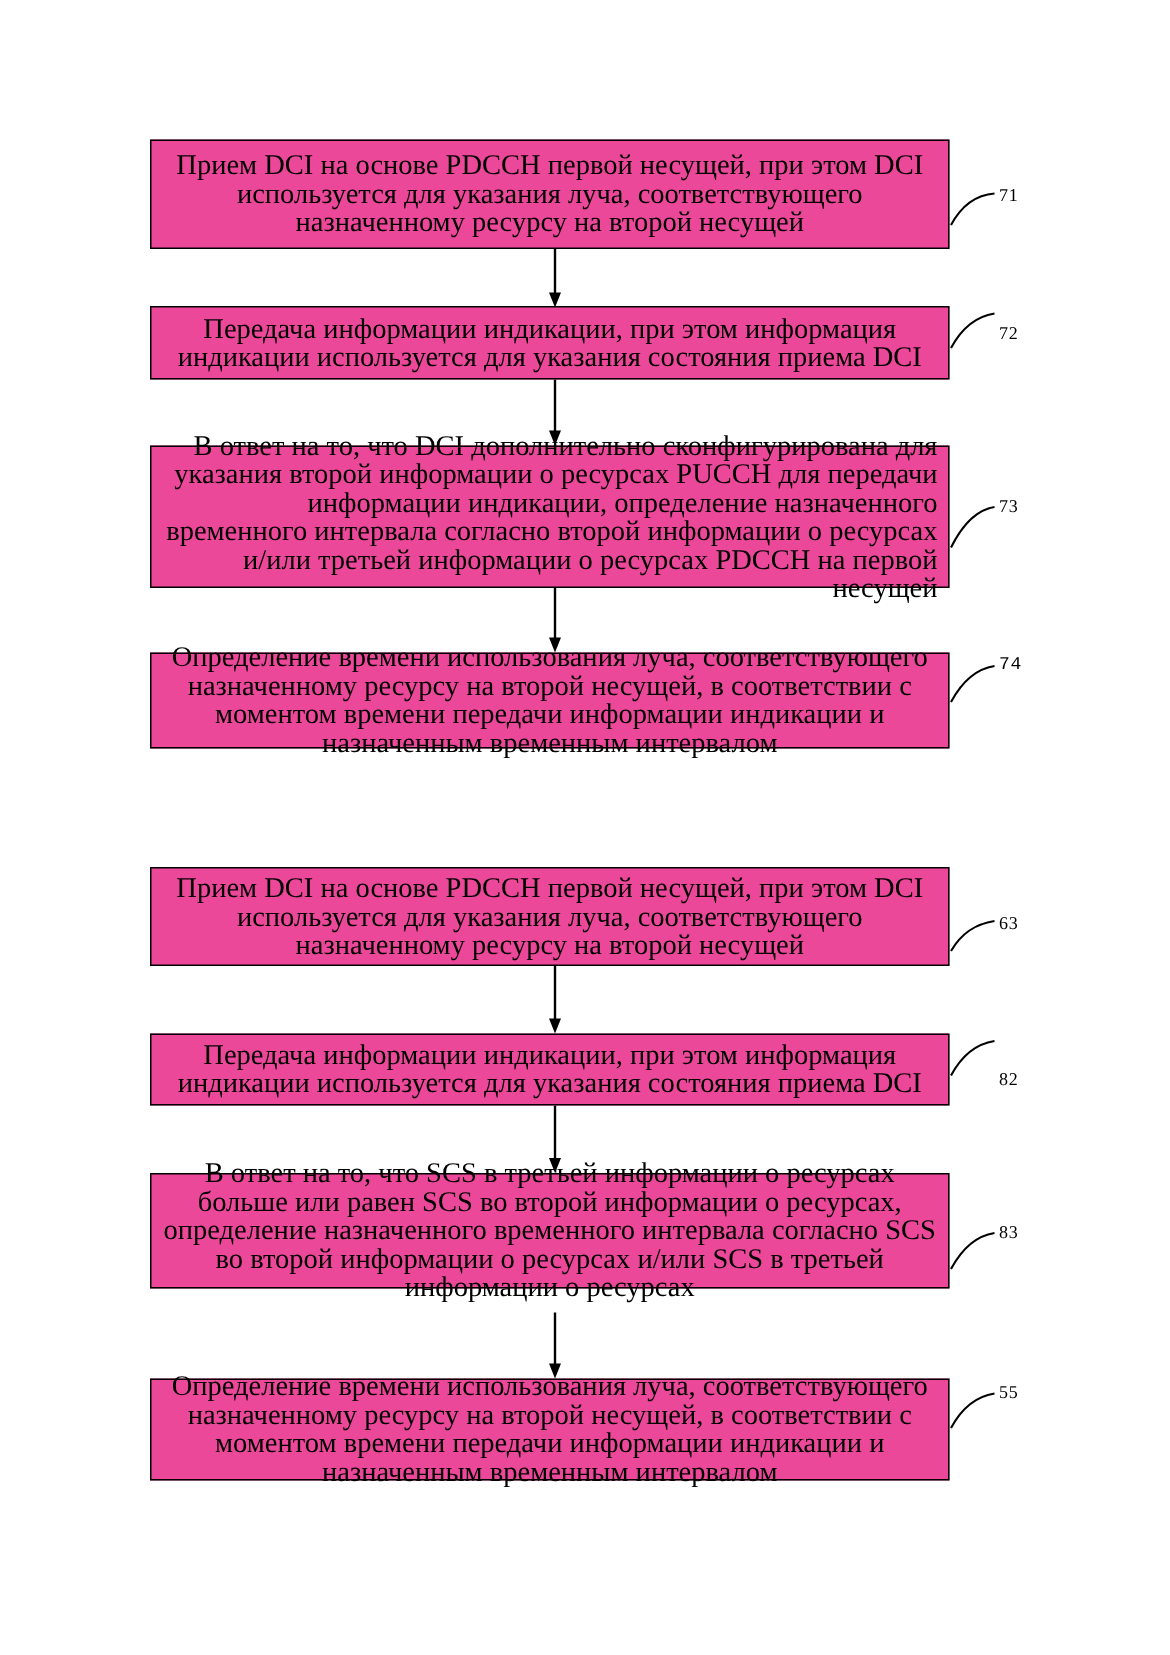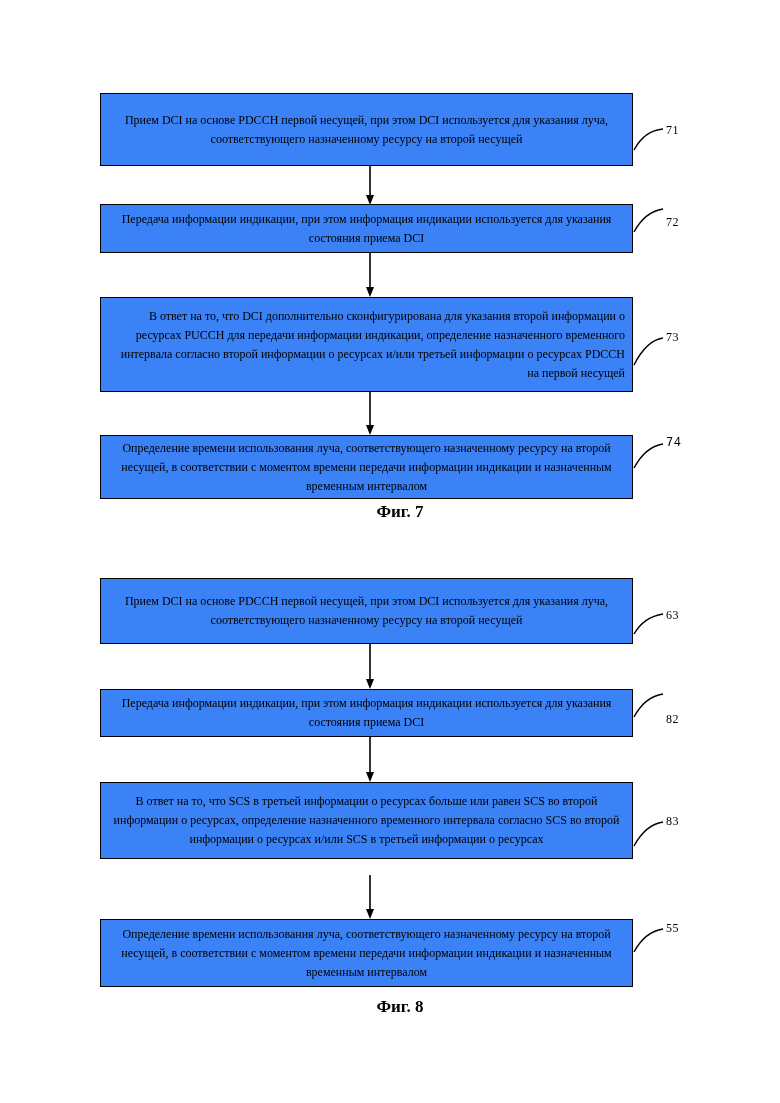--- a/index.html
+++ b/index.html
@@ -22,26 +22,26 @@
     top: 0;
     width: 780px;
     height: 1103px;
   }
   .box {
     position: absolute;
     left: 100px;
     width: 533px;
     box-sizing: border-box;
     border: 1.5px solid #000000;
-    background: #3b82f6;
+    background: #ec4899;
     display: flex;
     align-items: center;
     justify-content: center;
     text-align: center;
-    font-size: 12px;
+    font-size: 19px;
     line-height: 19px;
     padding: 1px 7px;
   }
   .ref {
     position: absolute;
     font-size: 12px;
     line-height: 18px;
     letter-spacing: 0.5px;
   }
   .caption {
@@ -110,21 +110,20 @@
   <div class="box" style="top:297px; height:95px;text-align:right;">
     <span>В ответ на то, что DCI дополнительно сконфигурирована для указания второй информации о ресурсах PUCCH для передачи информации индикации, определение назначенного временного интервала согласно второй информации о ресурсах и/или третьей информации о ресурсах PDCCH на первой несущей</span>
   </div>
   <span class="ref" style="left:666px; top:328px;">73</span>
 
   <div class="box" style="top:435px; height:64px;">
     <span>Определение времени использования луча, соответствующего назначенному ресурсу на второй несущей, в соответствии с моментом времени передачи информации индикации и назначенным временным интервалом</span>
   </div>
   <span class="ref" style="left:666px; top:434px;font-family:Liberation Mono, monospace;">74</span>
 
-  <div class="caption" style="top:502px;">Фиг. 7</div>
 
   <div class="box" style="top:578px; height:66px;">
     <span>Прием DCI на основе PDCCH первой несущей, при этом DCI используется для указания луча, соответствующего назначенному ресурсу на второй несущей</span>
   </div>
   <span class="ref" style="left:666px; top:606px;">63</span>
 
   <div class="box" style="top:689px; height:48px;">
     <span>Передача информации индикации, при этом информация индикации используется для указания состояния приема DCI</span>
   </div>
   <span class="ref" style="left:666px; top:684px;margin-top:26px;">82</span>
@@ -132,15 +131,14 @@
   <div class="box" style="top:782px; height:77px;">
     <span>В ответ на то, что SCS в третьей информации о ресурсах больше или равен SCS во второй информации о ресурсах, определение назначенного временного интервала согласно SCS во второй информации о ресурсах и/или SCS в третьей информации о ресурсах</span>
   </div>
   <span class="ref" style="left:666px; top:812px;">83</span>
 
   <div class="box" style="top:919px; height:68px;">
     <span>Определение времени использования луча, соответствующего назначенному ресурсу на второй несущей, в соответствии с моментом времени передачи информации индикации и назначенным временным интервалом</span>
   </div>
   <span class="ref" style="left:666px; top:919px;">55</span>
 
-  <div class="caption" style="top:997px;">Фиг. 8</div>
 
 </div>
 
 </body></html>

